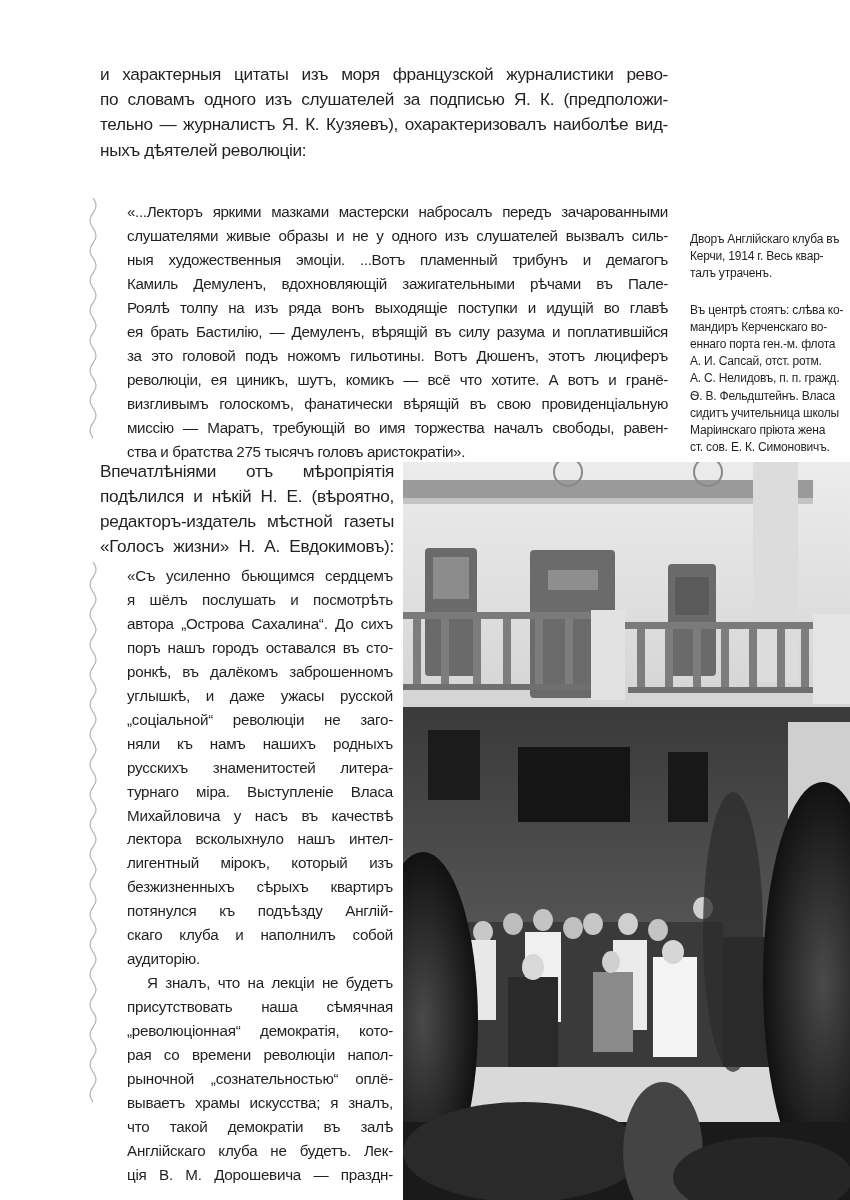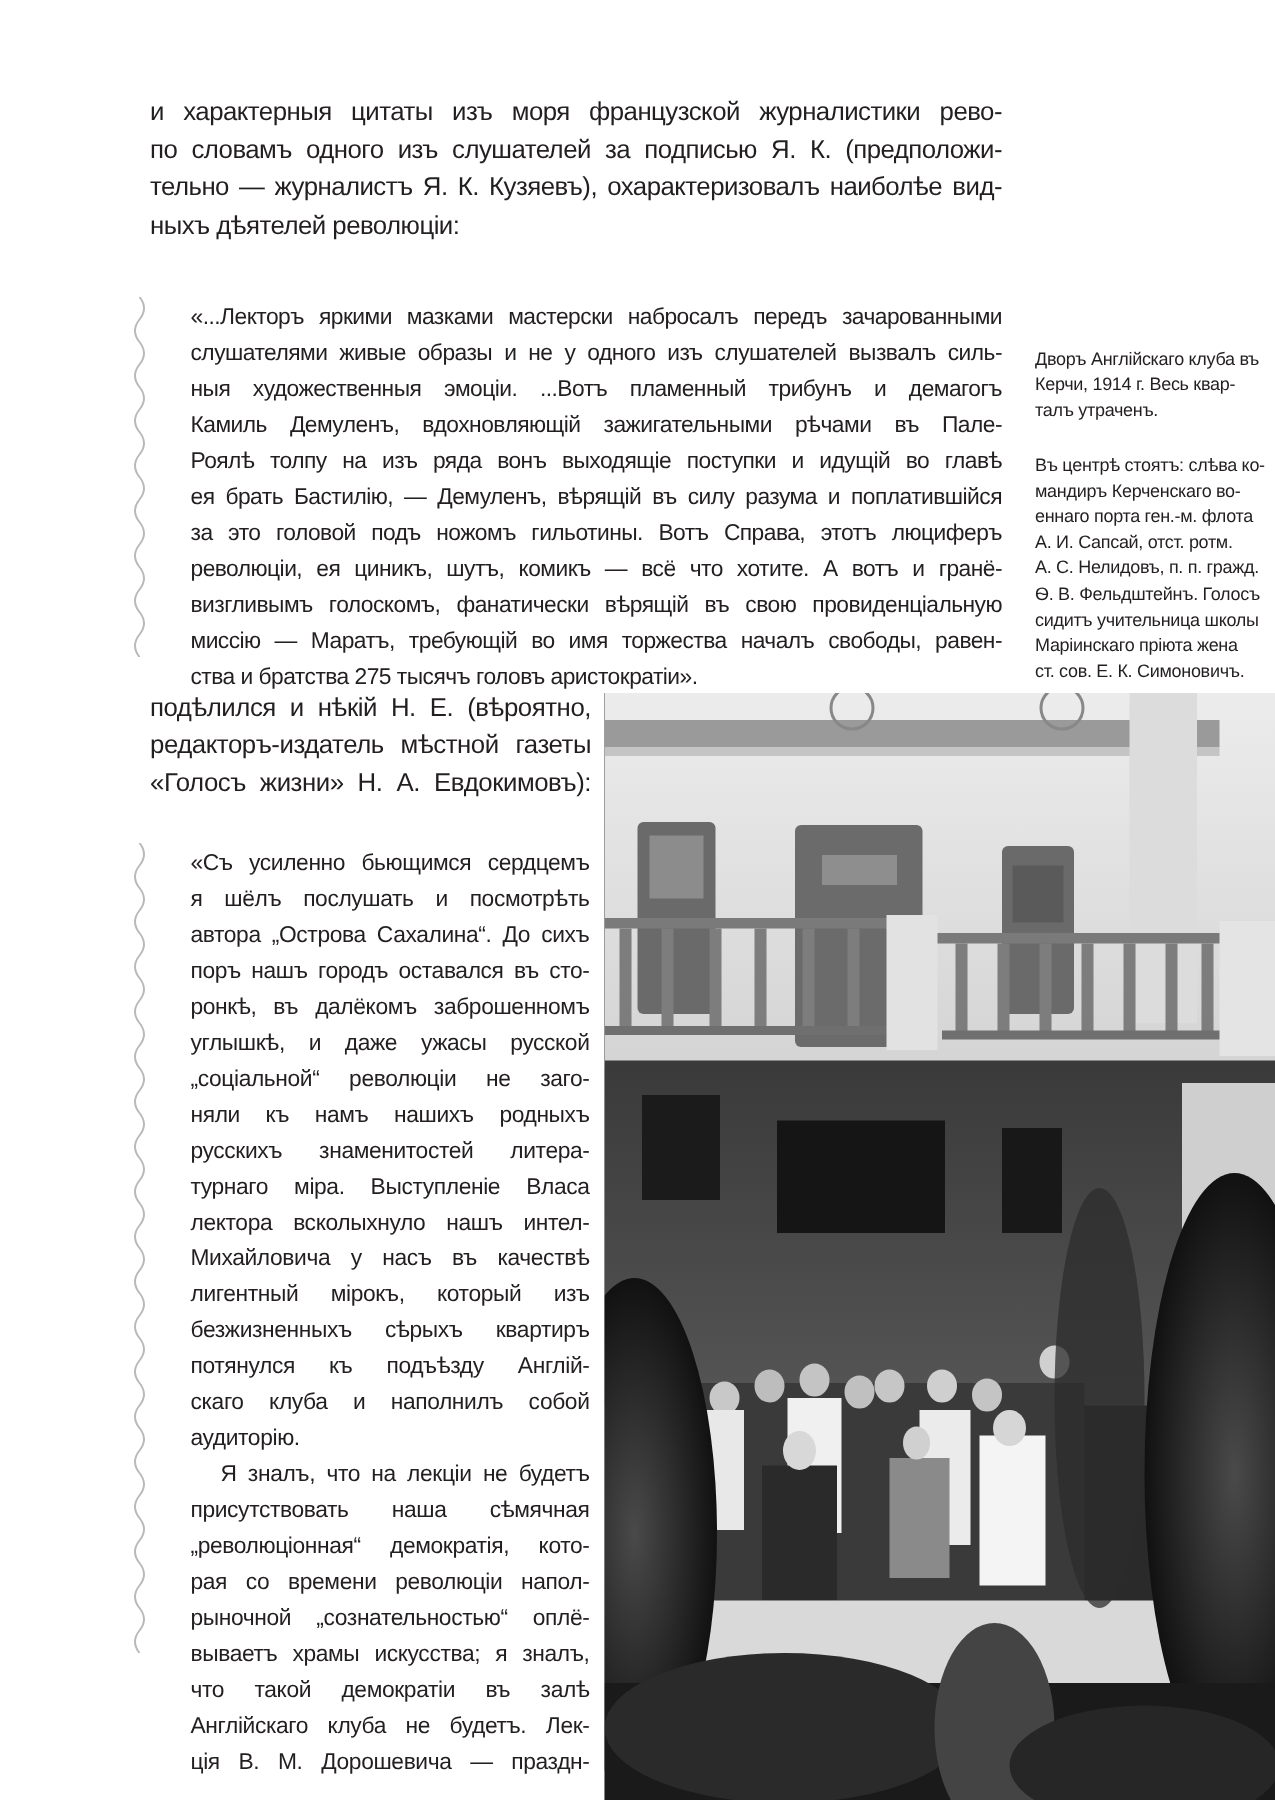--- a/index.html
+++ b/index.html
@@ -38,69 +38,70 @@
   <path d="M7 0 q6 7.5 0 15 q-6 7.5 0 15 q6 7.5 0 15 q-6 7.5 0 15 q6 7.5 0 15 q-6 7.5 0 15 q6 7.5 0 15 q-6 7.5 0 15 q6 7.5 0 15 q-6 7.5 0 15 q6 7.5 0 15 q-6 7.5 0 15 q6 7.5 0 15 q-6 7.5 0 15 q6 7.5 0 15 q-6 7.5 0 15" fill="none" stroke="#b9b9b9" stroke-width="1.3"></path>
 </svg>
 
 <div class="quote1 serif">
   <span class="line">«...Лекторъ яркими мазками мастерски набросалъ передъ зачарованными</span>
   <span class="line">слушателями живые образы и не у одного изъ слушателей вызвалъ силь-</span>
   <span class="line">ныя художественныя эмоціи. ...Вотъ пламенный трибунъ и демагогъ</span>
   <span class="line">Камиль Демуленъ, вдохновляющій зажигательными рѣчами въ Пале-</span>
   <span class="line">Роялѣ толпу на изъ ряда вонъ выходящіе поступки и идущій во главѣ</span>
   <span class="line">ея брать Бастилію, — Демуленъ, вѣрящій въ силу разума и поплатившійся</span>
-  <span class="line">за это головой подъ ножомъ гильотины. Вотъ Справа, этотъ люциферъ</span>
+  <span class="line">за это головой подъ ножомъ гильотины. Вотъ Дюшенъ, этотъ люциферъ</span>
   <span class="line">революціи, ея циникъ, шутъ, комикъ — всё что хотите. А вотъ и гранё-</span>
   <span class="line">визгливымъ голоскомъ, фанатически вѣрящій въ свою провиденціальную</span>
   <span class="line">миссію — Маратъ, требующій во имя торжества началъ свободы, равен-</span>
   <span class="line last">ства и братства 275 тысячъ головъ аристократіи».</span>
 </div>
 
 <div class="caption sans" style="top:231px;">
   <div>
     <span class="line last">Дворъ Англійскаго клуба въ</span>
     <span class="line last">Керчи, 1914 г. Весь квар-</span>
     <span class="line last">талъ утраченъ.</span>
   </div>
   <div style="margin-top:19px;">
     <span class="line last">Въ центрѣ стоятъ: слѣва ко-</span>
     <span class="line last">мандиръ Керченскаго во-</span>
     <span class="line last">еннаго порта ген.-м. флота</span>
     <span class="line last">А. И. Сапсай, отст. ротм.</span>
     <span class="line last">А. С. Нелидовъ, п. п. гражд.</span>
-    <span class="line last">Ѳ. В. Фельдштейнъ. Голосъ</span>
+    <span class="line last">Ѳ. В. Фельдштейнъ. Власа</span>
     <span class="line last">сидитъ учительница школы</span>
     <span class="line last">Маріинскаго пріюта жена</span>
     <span class="line last">ст. сов. Е. К. Симоновичъ.</span>
   </div>
 </div>
 
 <div class="lead2 serif">
+  <span class="line">Впечатлѣніями отъ мѣропріятія</span>
   <span class="line">подѣлился и нѣкій Н. Е. (вѣроятно,</span>
   <span class="line">редакторъ-издатель мѣстной газеты</span>
   <span class="line">«Голосъ жизни» Н. А. Евдокимовъ):</span>
 </div>
 
 <svg class="wave" style="left:86px; top:562px; height:540px;" viewBox="0 0 14 540" preserveAspectRatio="none">
   <path d="M7 0 q6 7.5 0 15 q-6 7.5 0 15 q6 7.5 0 15 q-6 7.5 0 15 q6 7.5 0 15 q-6 7.5 0 15 q6 7.5 0 15 q-6 7.5 0 15 q6 7.5 0 15 q-6 7.5 0 15 q6 7.5 0 15 q-6 7.5 0 15 q6 7.5 0 15 q-6 7.5 0 15 q6 7.5 0 15 q-6 7.5 0 15 q6 7.5 0 15 q-6 7.5 0 15 q6 7.5 0 15 q-6 7.5 0 15 q6 7.5 0 15 q-6 7.5 0 15 q6 7.5 0 15 q-6 7.5 0 15 q6 7.5 0 15 q-6 7.5 0 15 q6 7.5 0 15 q-6 7.5 0 15 q6 7.5 0 15 q-6 7.5 0 15 q6 7.5 0 15 q-6 7.5 0 15 q6 7.5 0 15 q-6 7.5 0 15 q6 7.5 0 15 q-6 7.5 0 15" fill="none" stroke="#b9b9b9" stroke-width="1.3"></path>
 </svg>
 
 <div class="quote2 serif">
   <span class="line">«Съ усиленно бьющимся сердцемъ</span>
   <span class="line">я шёлъ послушать и посмотрѣть</span>
   <span class="line">автора „Острова Сахалина“. До сихъ</span>
   <span class="line">поръ нашъ городъ оставался въ сто-</span>
   <span class="line">ронкѣ, въ далёкомъ заброшенномъ</span>
   <span class="line">углышкѣ, и даже ужасы русской</span>
   <span class="line">„соціальной“ революціи не заго-</span>
   <span class="line">няли къ намъ нашихъ родныхъ</span>
   <span class="line">русскихъ знаменитостей литера-</span>
   <span class="line">турнаго міра. Выступленіе Власа</span>
+  <span class="line">Михайловича у насъ въ качествѣ</span>
   <span class="line">лектора всколыхнуло нашъ интел-</span>
-  <span class="line">Михайловича у насъ въ качествѣ</span>
   <span class="line">лигентный мірокъ, который изъ</span>
   <span class="line">безжизненныхъ сѣрыхъ квартиръ</span>
   <span class="line">потянулся къ подъѣзду Англій-</span>
   <span class="line">скаго клуба и наполнилъ собой</span>
   <span class="line last">аудиторію.</span>
   <span class="line indent">Я зналъ, что на лекціи не будетъ</span>
   <span class="line">присутствовать наша сѣмячная</span>
   <span class="line">„революціонная“ демократія, кото-</span>
   <span class="line">рая со времени революціи напол-</span>
   <span class="line">рыночной „сознательностью“ оплё-</span>

